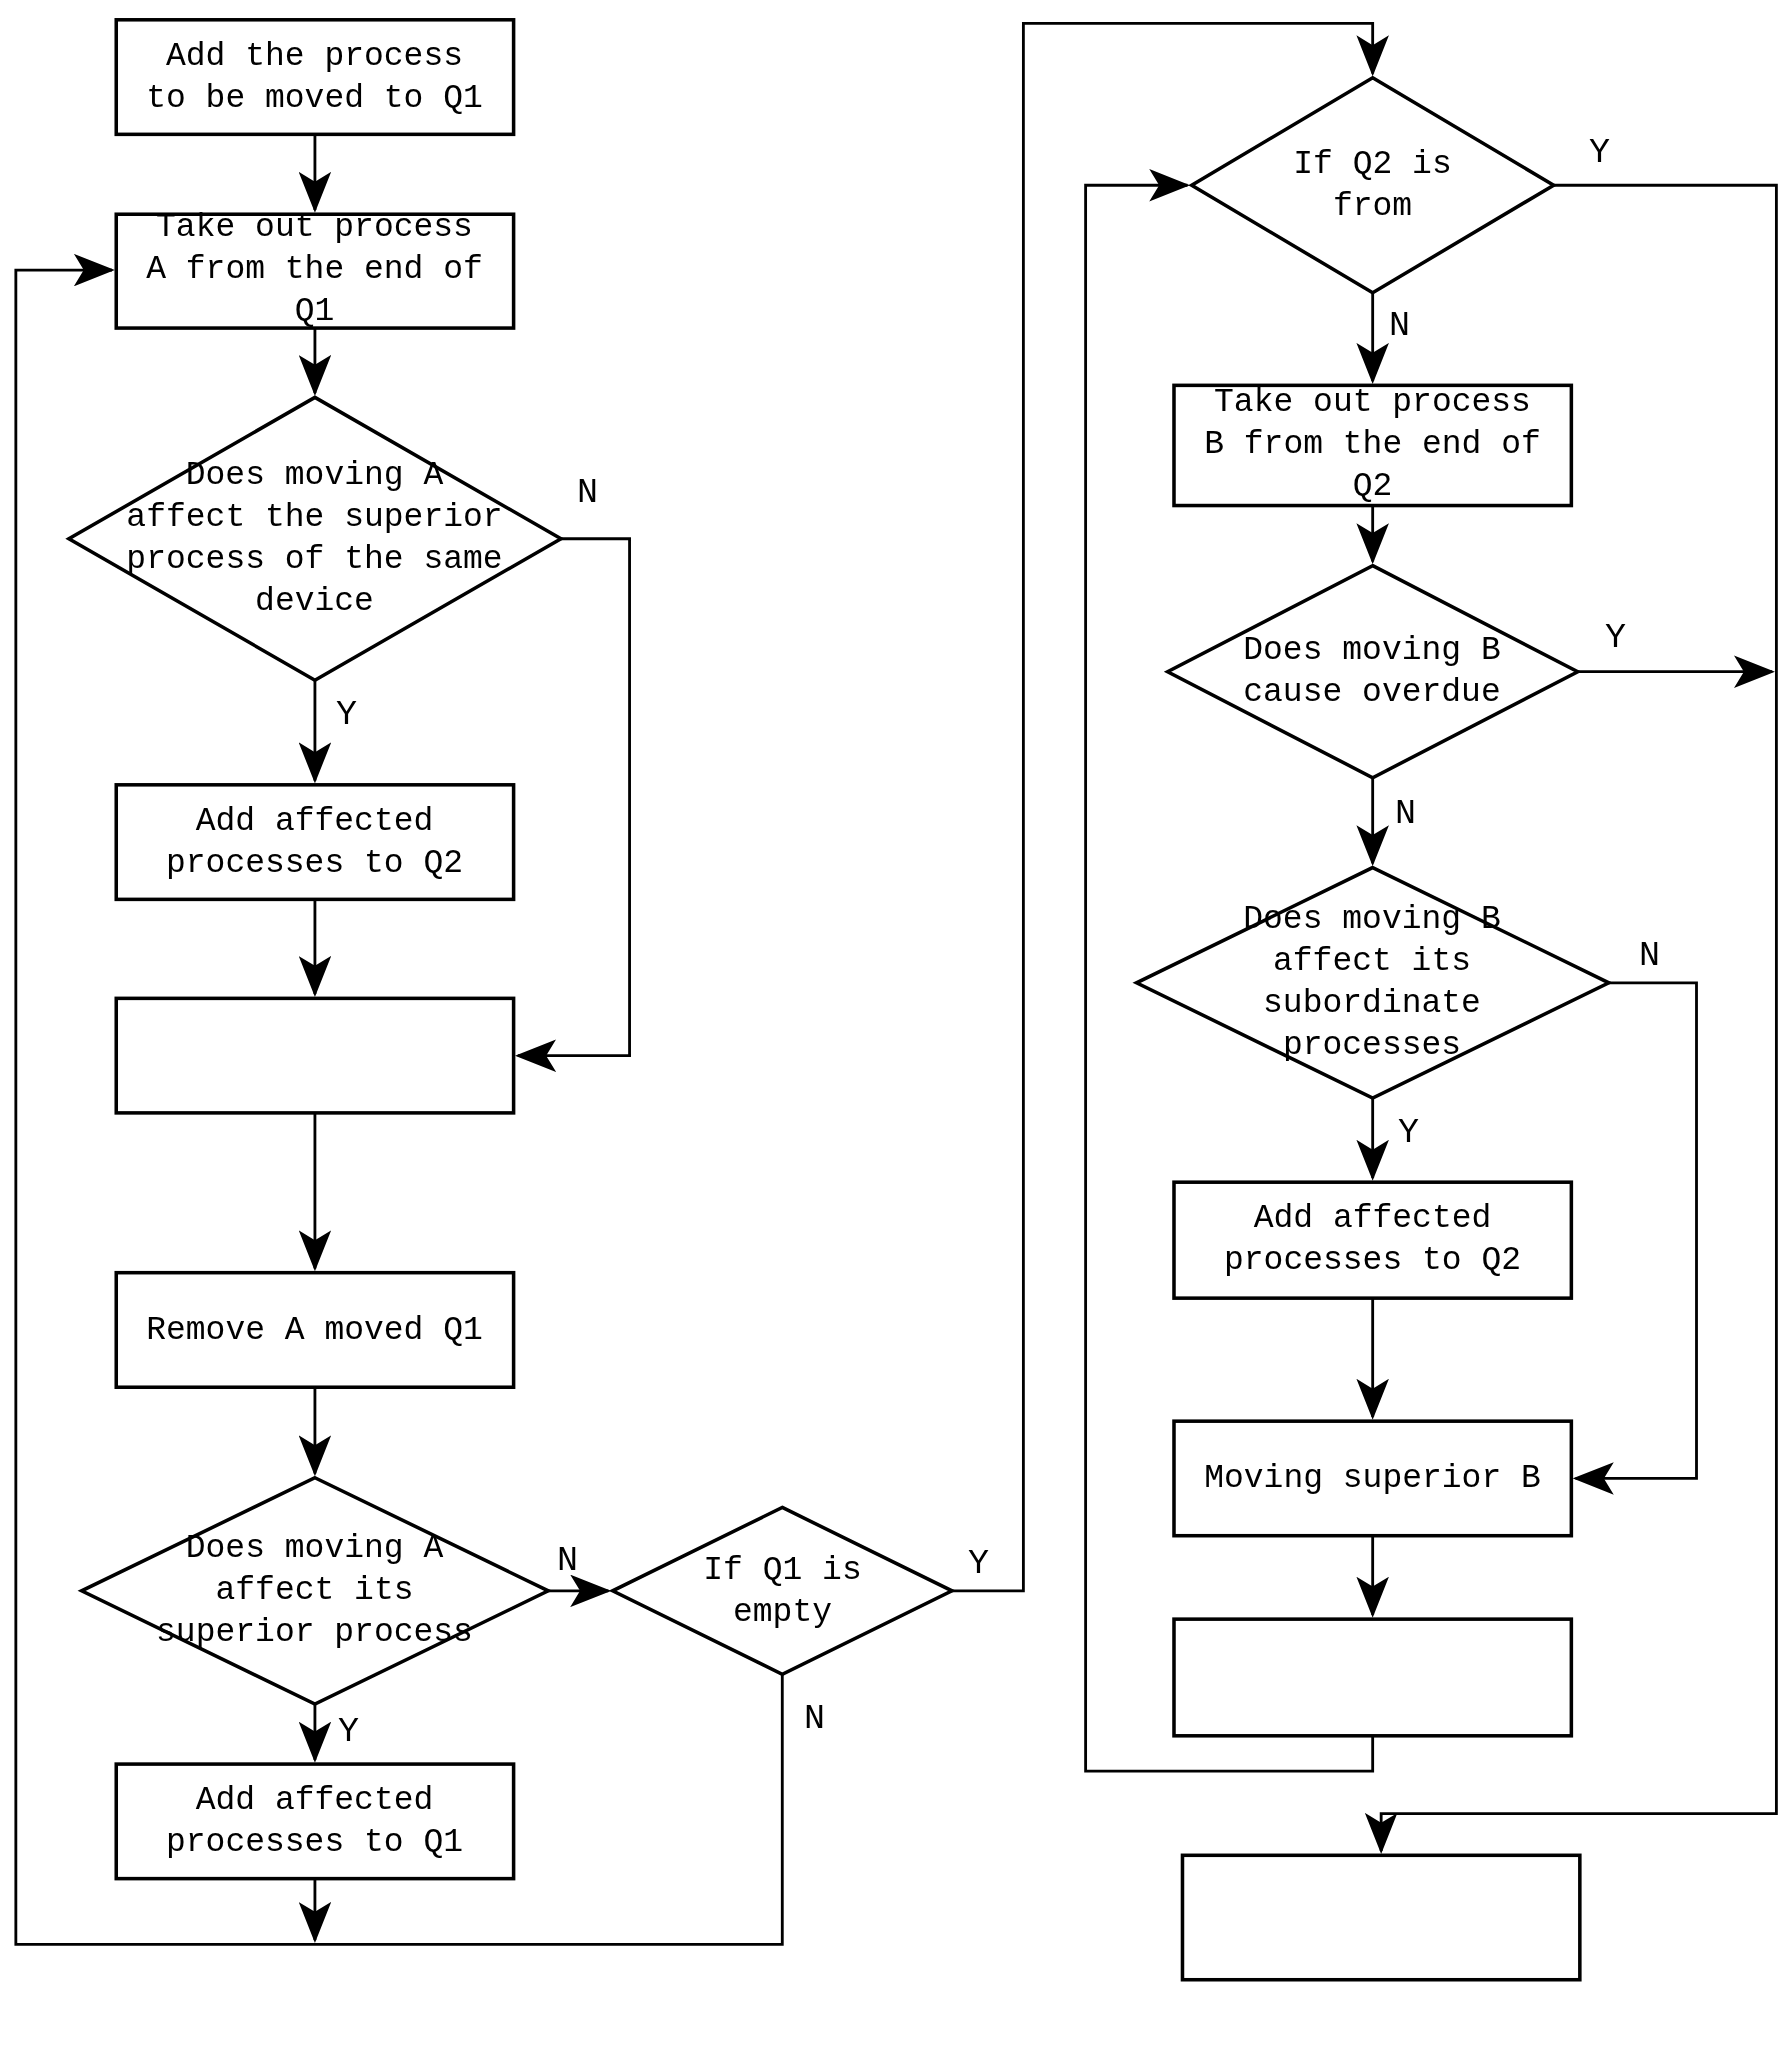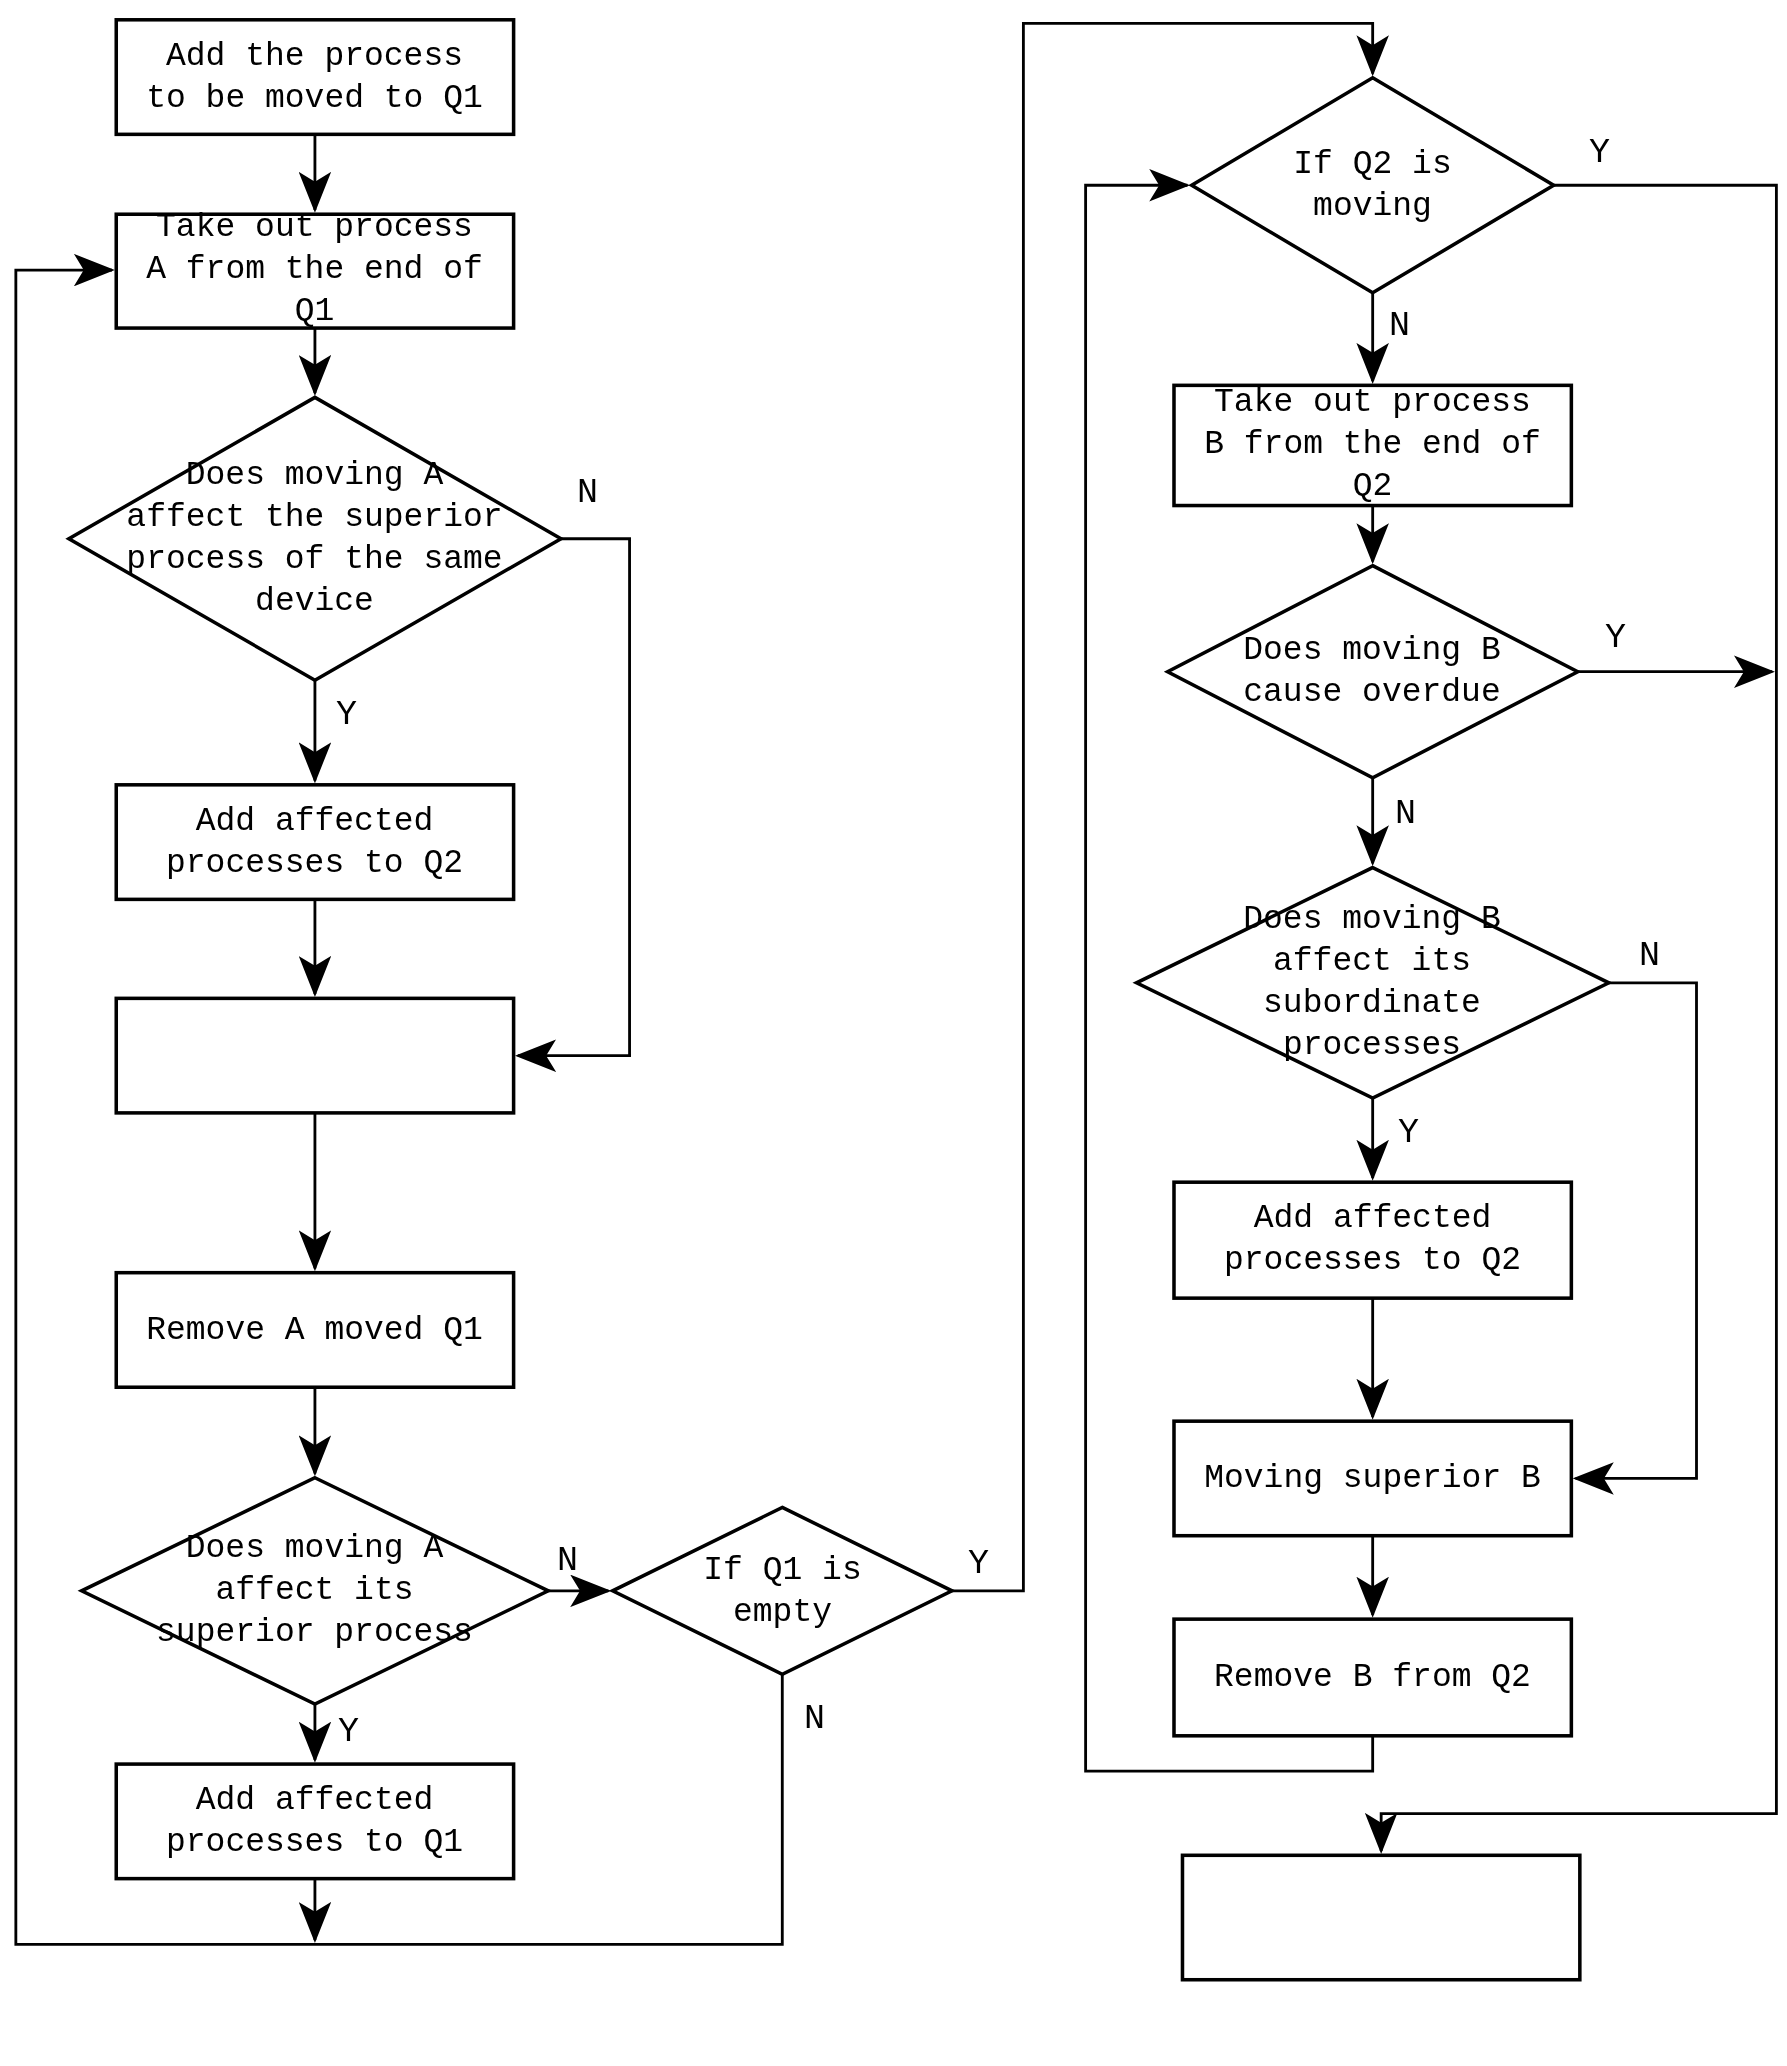--- a/index.html
+++ b/index.html
@@ -86,34 +86,33 @@
 processes to Q2</div>
   <div class="lbl" style="left:116px;top:1273px;width:397px;height:115px;">Remove A moved Q1</div>
   <div class="lbl" style="left:88px;top:1527px;width:453px;height:127px;">Does moving A
 affect its
 superior process</div>
   <div class="lbl" style="left:641px;top:1549px;width:283px;height:85px;">If Q1 is
 empty</div>
   <div class="lbl" style="left:116px;top:1764px;width:397px;height:115px;">Add affected
 processes to Q1</div>
   <div class="lbl" style="left:1210px;top:122px;width:325px;height:127px;">If Q2 is
-moving</div>
+from</div>
   <div class="lbl" style="left:1174px;top:383px;width:397px;height:124px;">Take out process
 B from the end of
 Q2</div>
   <div class="lbl" style="left:1174px;top:608px;width:396px;height:127px;">Does moving B
 cause overdue</div>
   <div class="lbl" style="left:1174px;top:894px;width:396px;height:177px;">Does moving B
 affect its
 subordinate
 processes</div>
   <div class="lbl" style="left:1174px;top:1182px;width:397px;height:116px;">Add affected
 processes to Q2</div>
   <div class="lbl" style="left:1174px;top:1421px;width:397px;height:115px;">Moving superior B</div>
-  <div class="lbl" style="left:1174px;top:1619px;width:397px;height:117px;">Remove B from Q2</div>
 
   <div class="branch" style="left:318px;top:694px;">Y</div>
   <div class="branch" style="left:559px;top:472px;">N</div>
   <div class="branch" style="left:320px;top:1711px;">Y</div>
   <div class="branch" style="left:539px;top:1540px;">N</div>
   <div class="branch" style="left:950px;top:1543px;">Y</div>
   <div class="branch" style="left:786px;top:1698px;">N</div>
   <div class="branch" style="left:1371px;top:305px;">N</div>
   <div class="branch" style="left:1571px;top:132px;">Y</div>
   <div class="branch" style="left:1377px;top:793px;">N</div>

